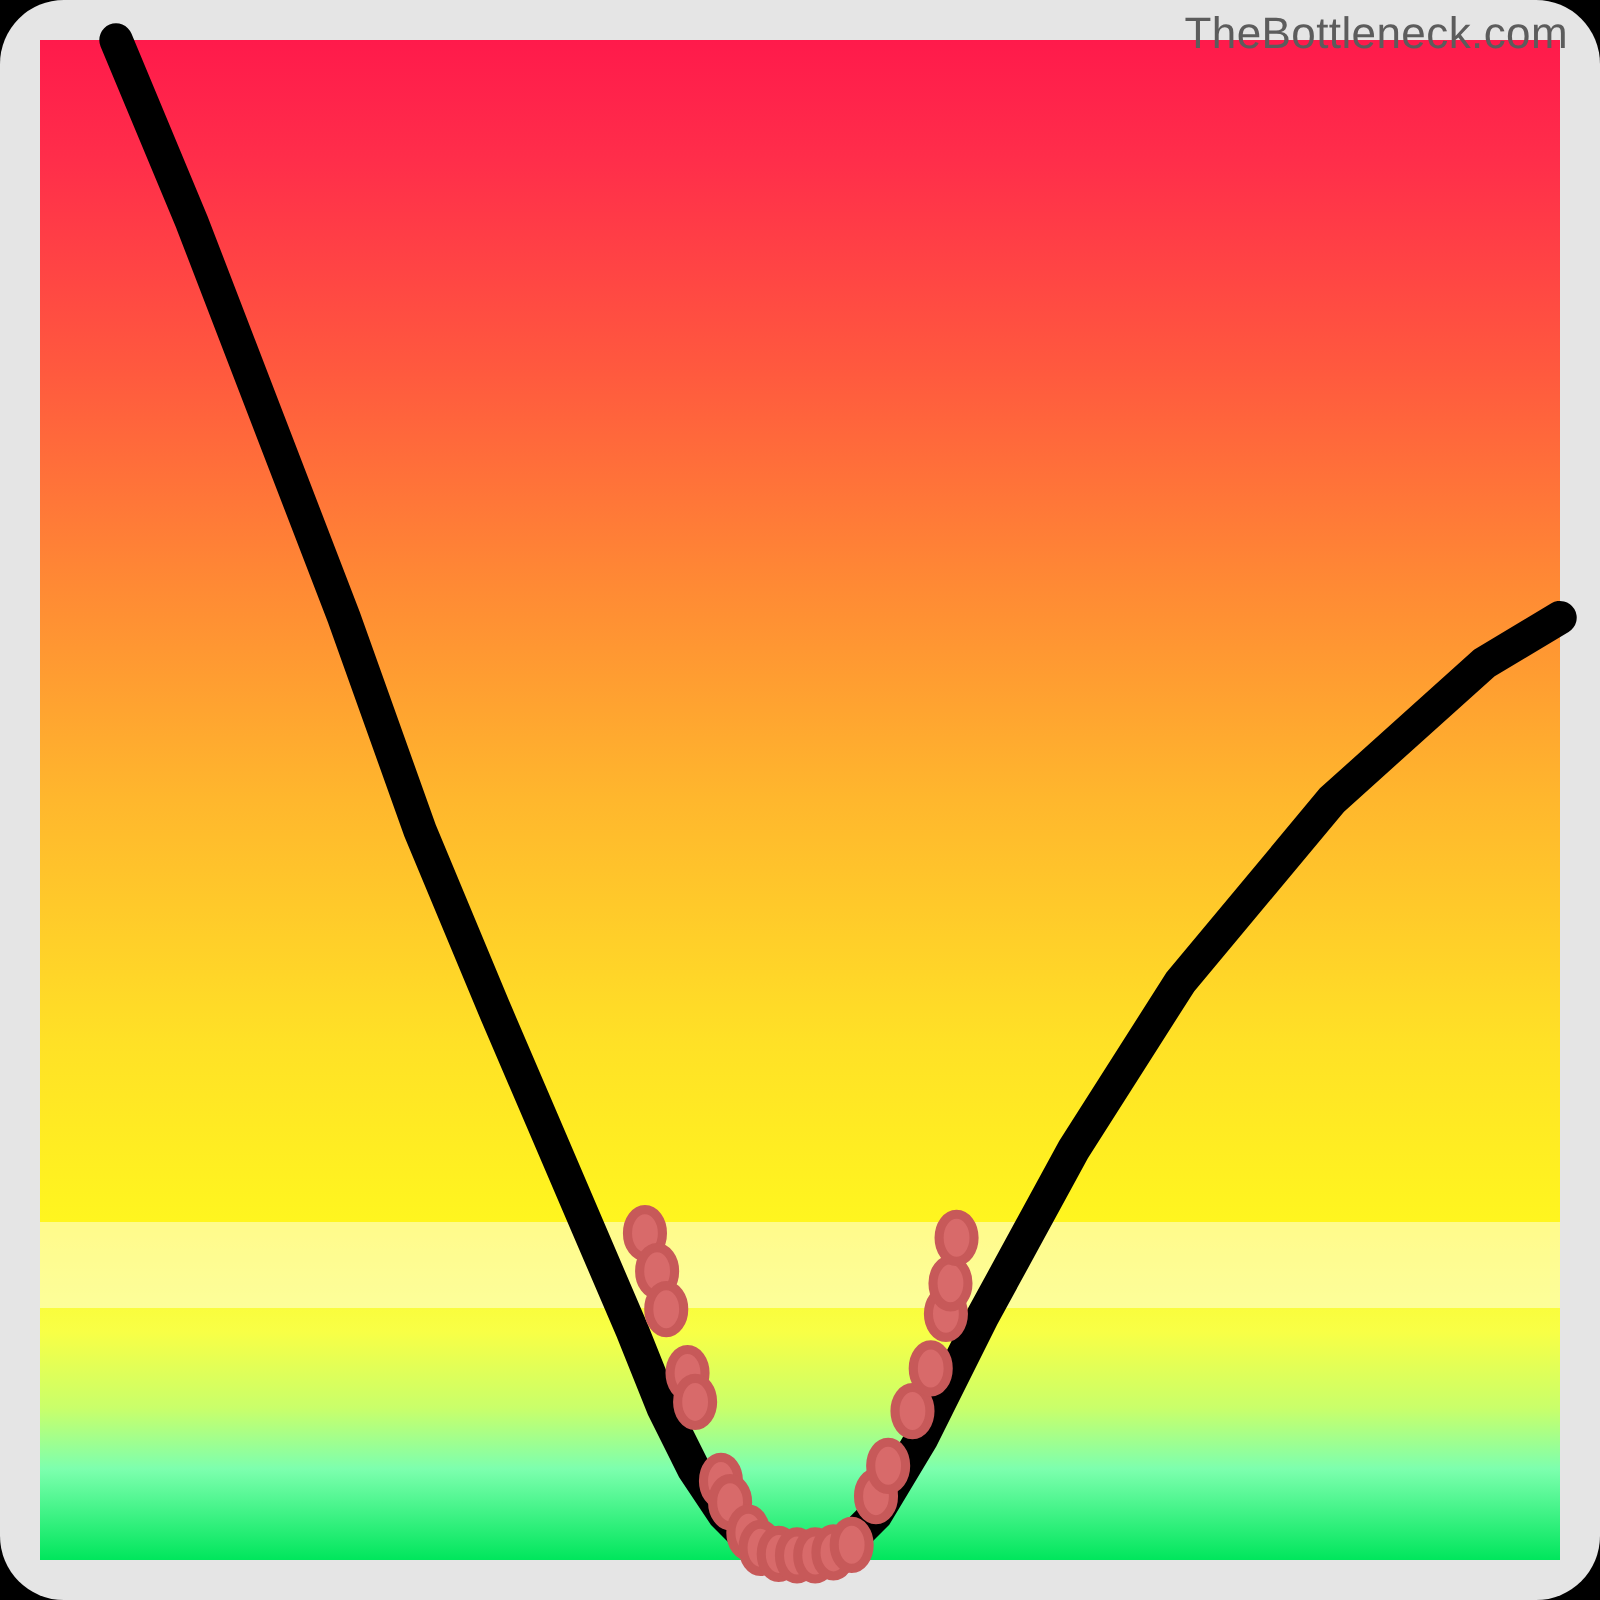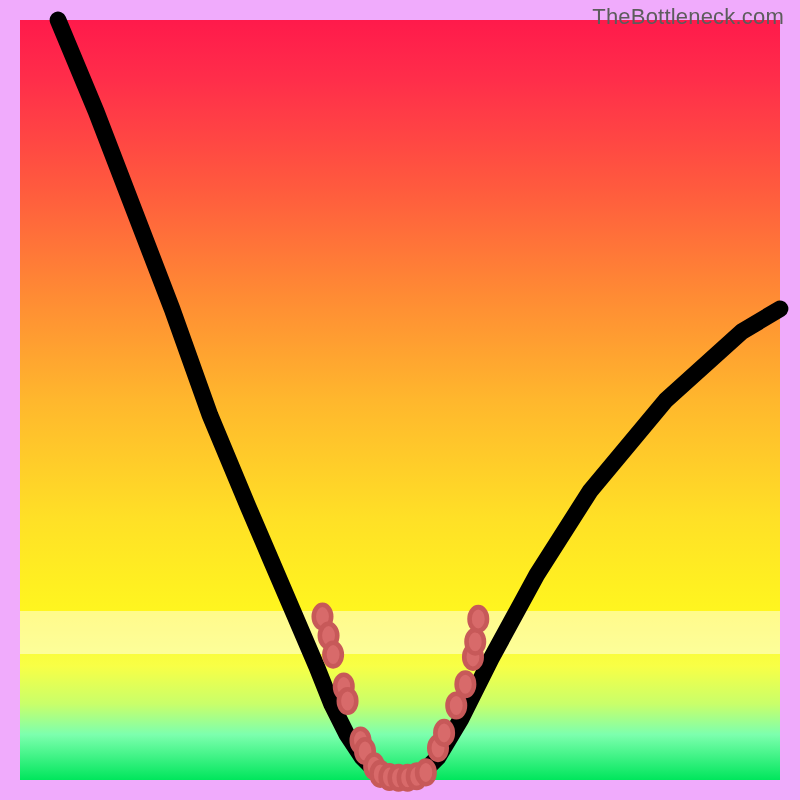--- a/index.html
+++ b/index.html
@@ -10,21 +10,22 @@
     background: #000;
     overflow: hidden;
     font-family: Arial, Helvetica, sans-serif;
   }
   .frame {
     position: absolute;
     left: 0;
     top: 0;
     width: 800px;
     height: 800px;
-    background: #f0abfc;
+    background: #e5e5e5;
+    border-radius: 32px;
   }
   .plot {
     position: absolute;
     left: 20px;
     top: 20px;
     width: 760px;
     height: 760px;
     background: linear-gradient(to bottom,
       #ff1a4b 0%,
       #ff2e4a 8%,

